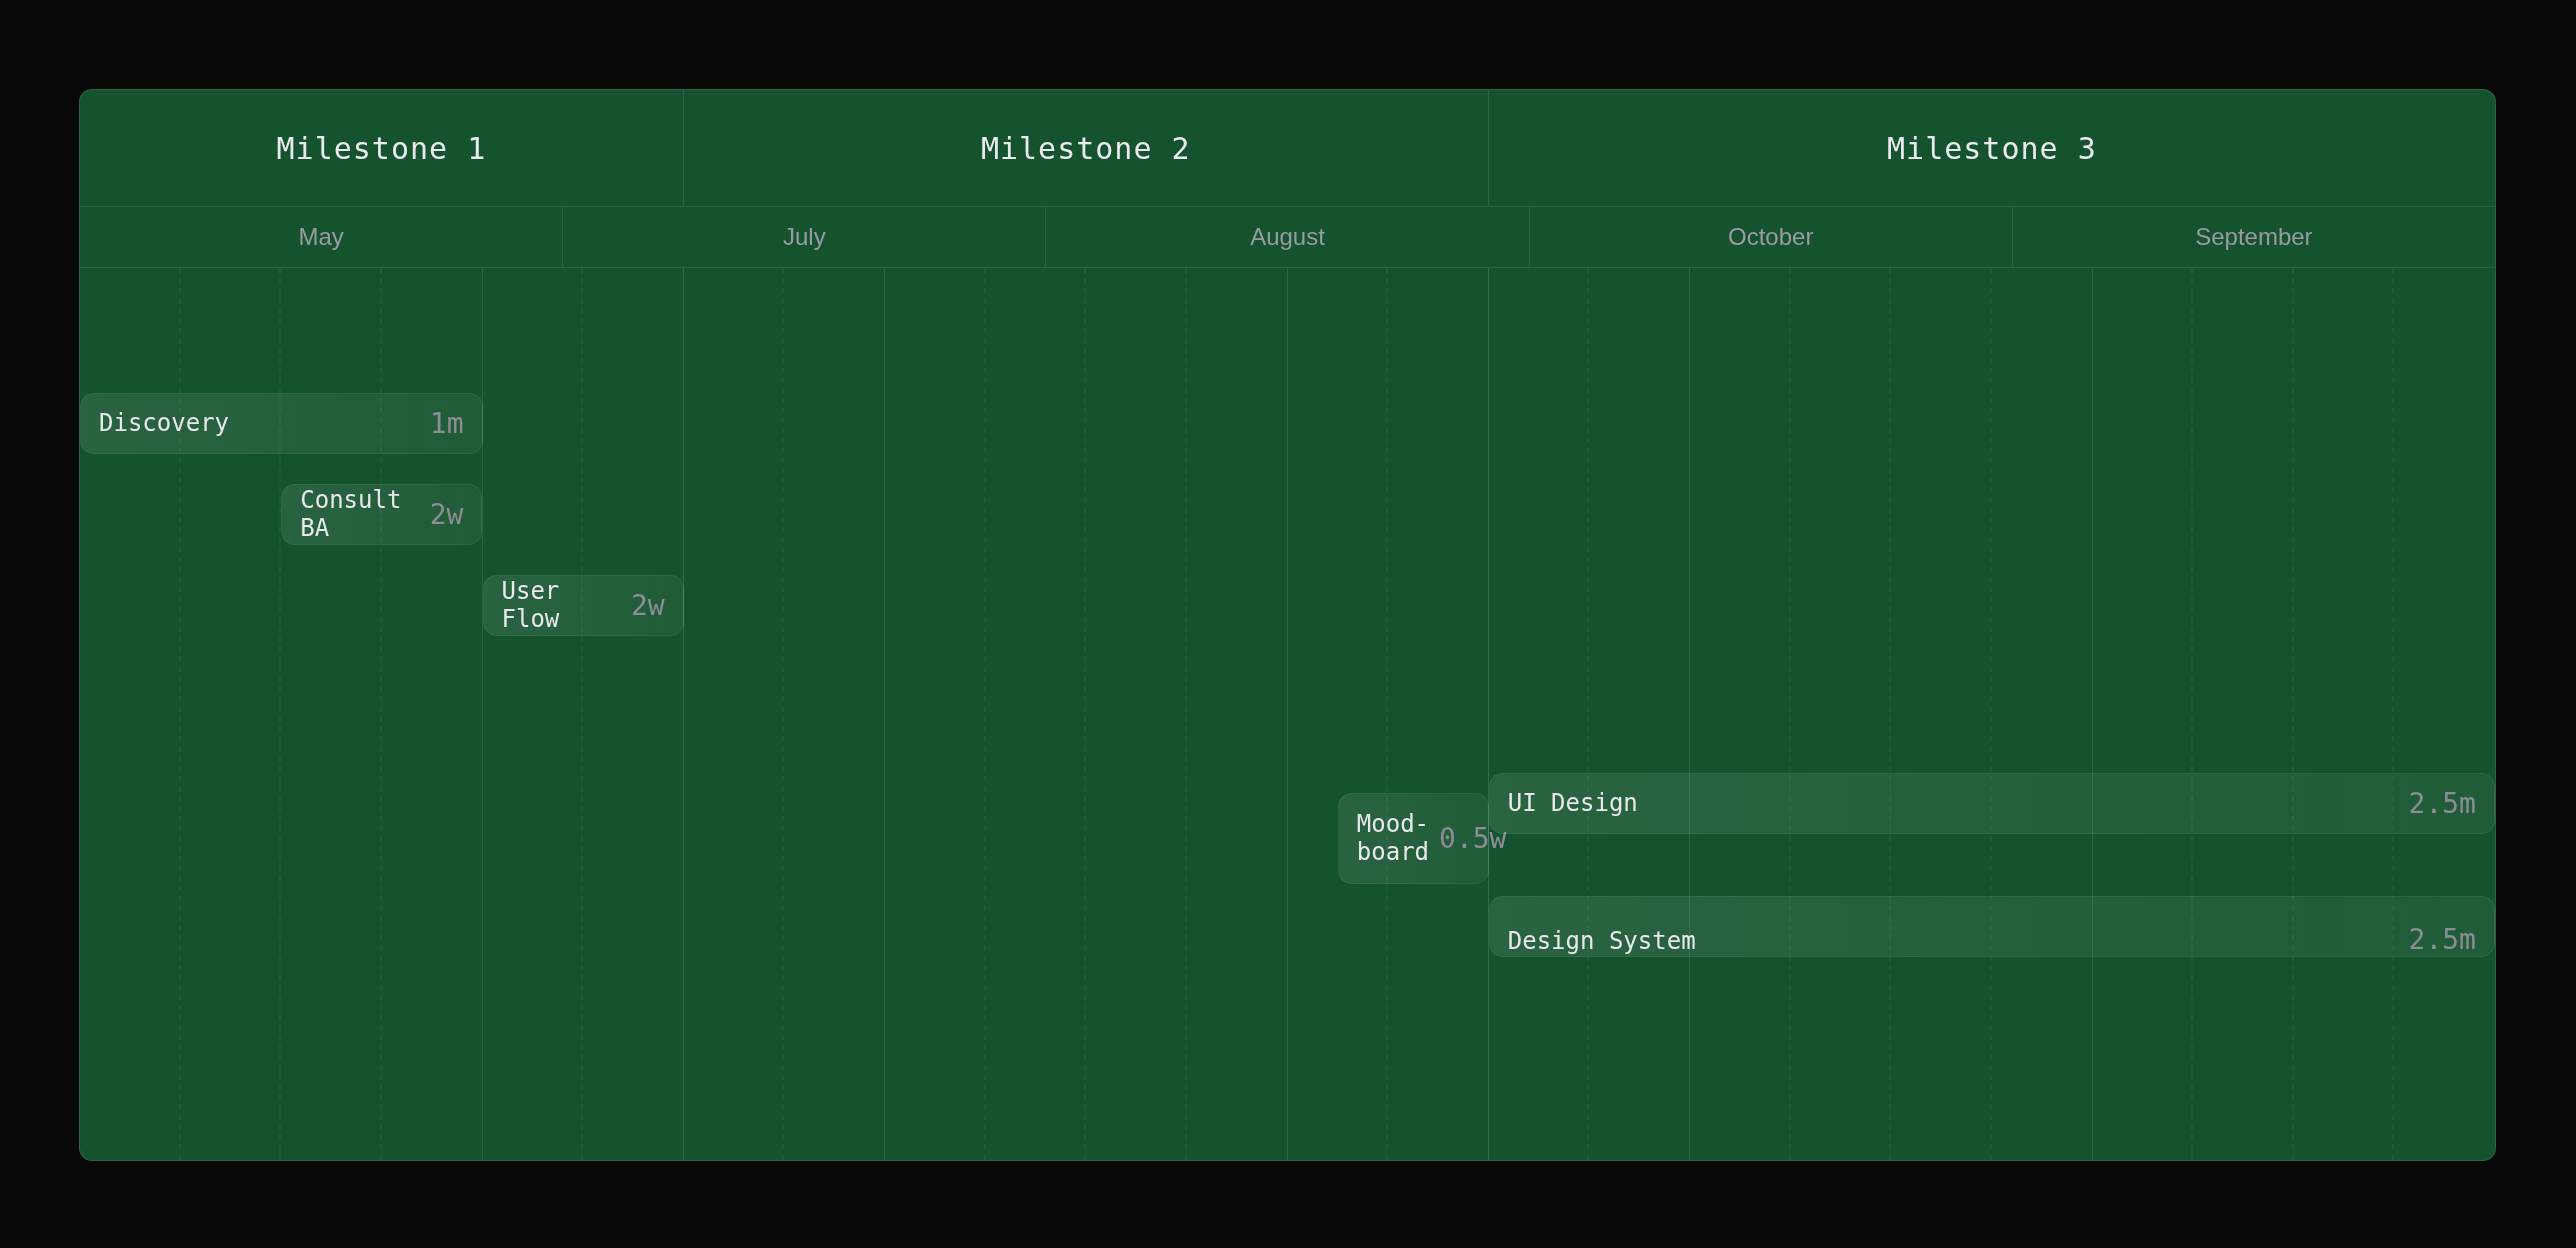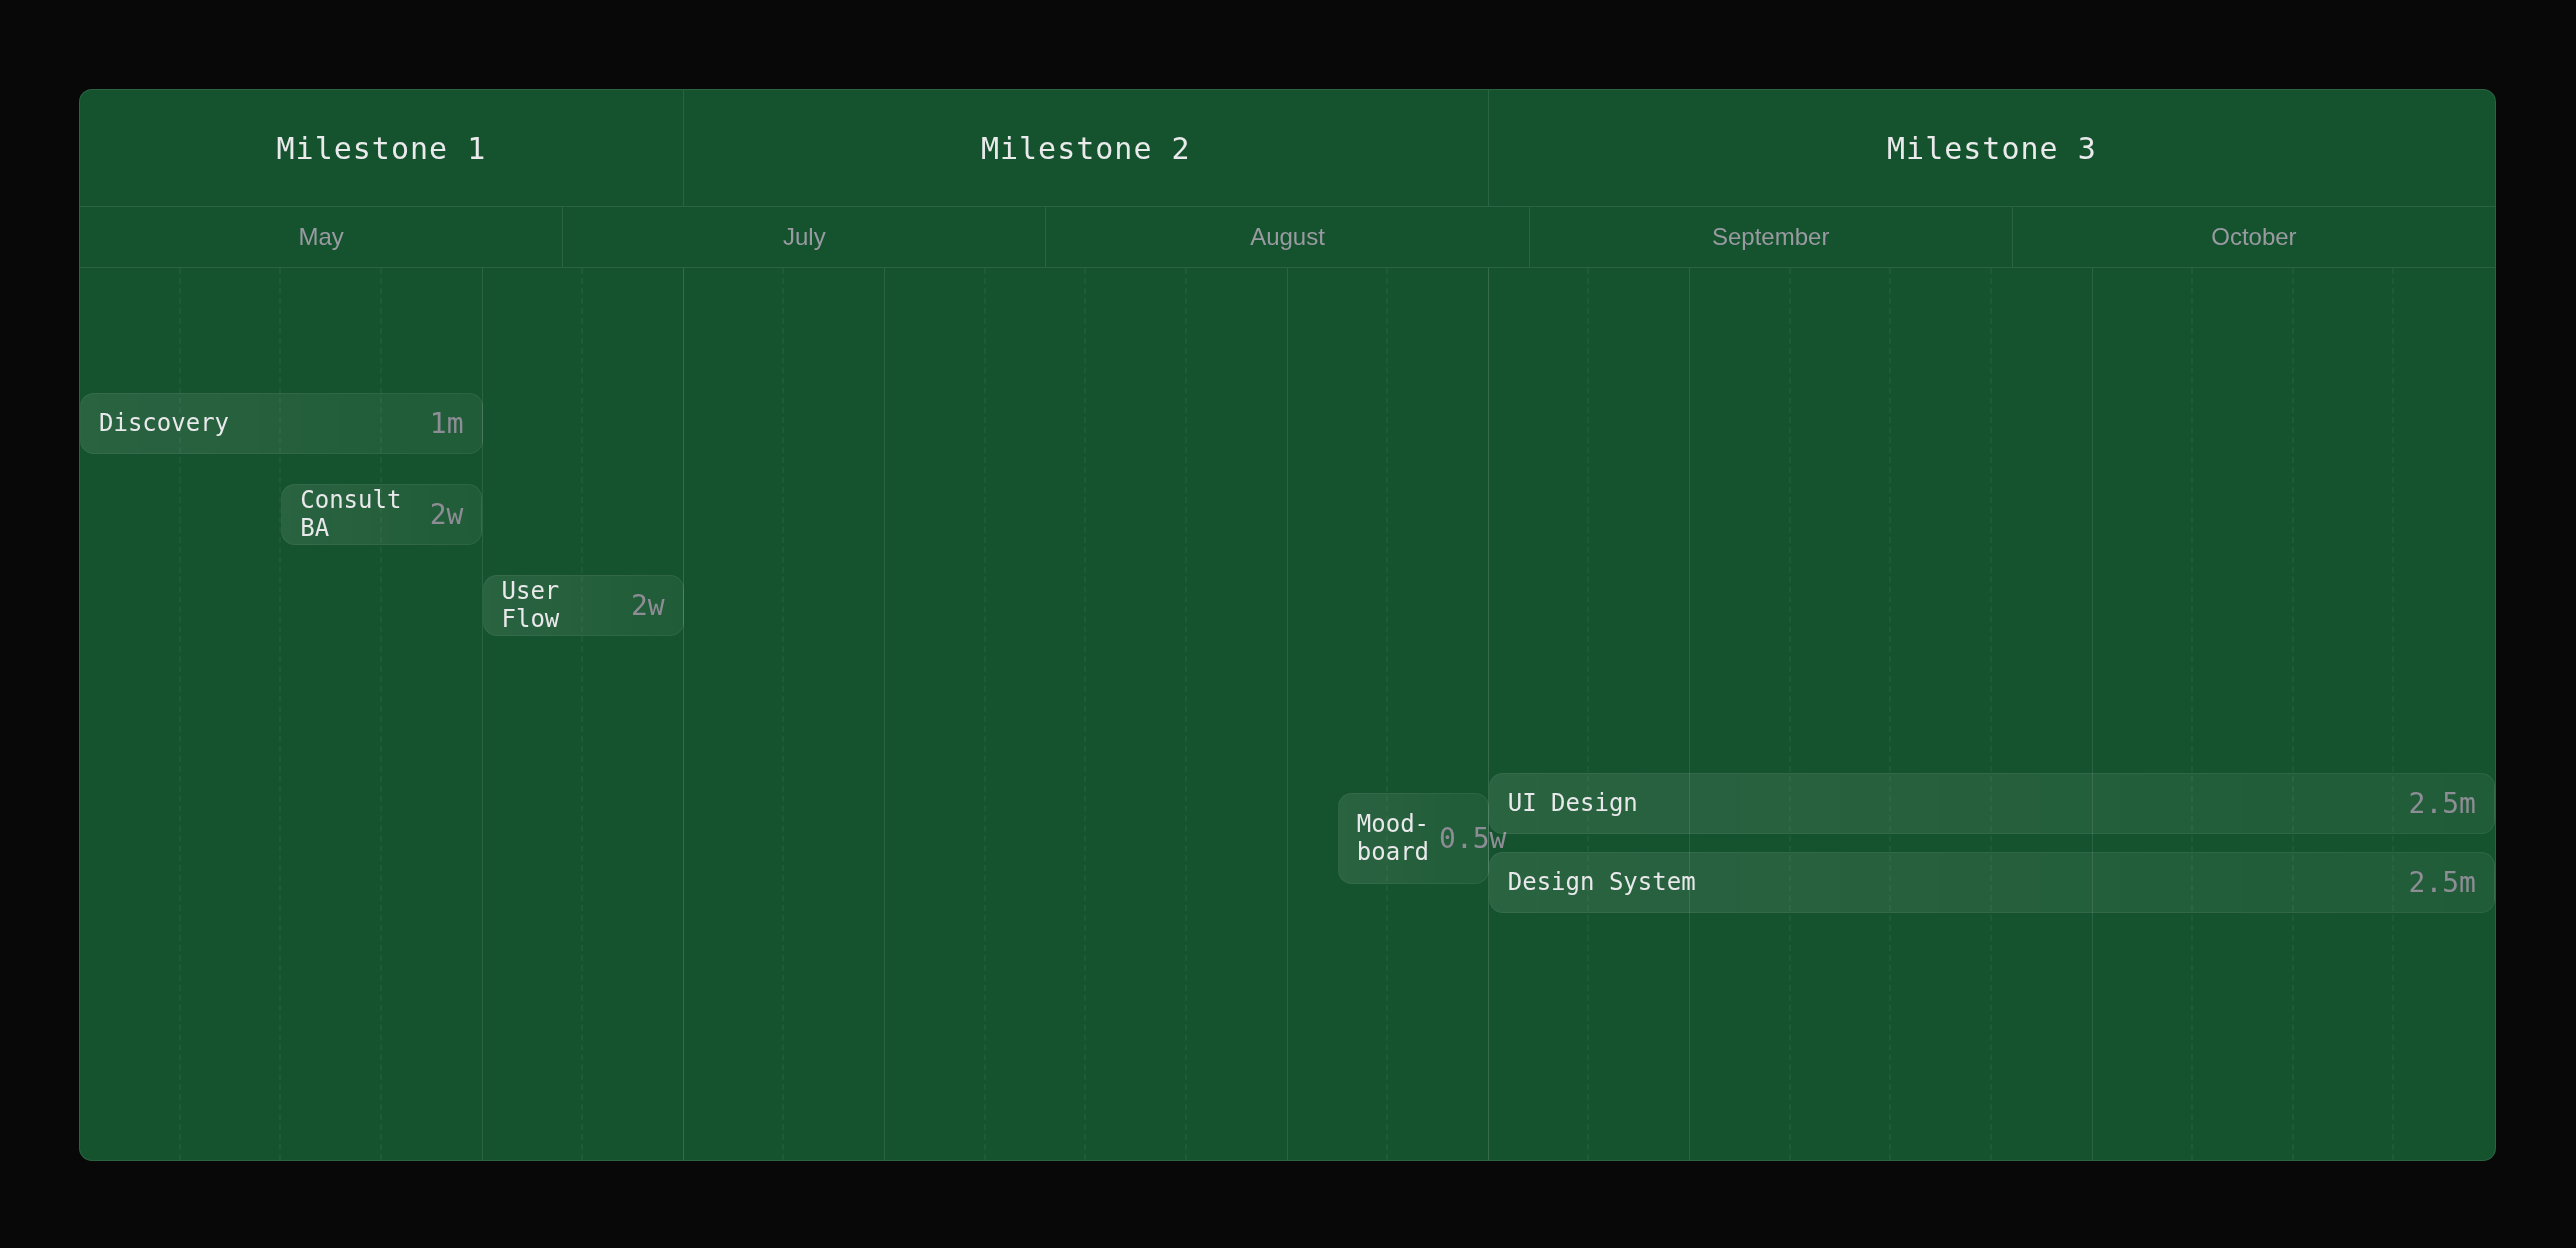--- a/index.html
+++ b/index.html
@@ -128,22 +128,22 @@
   <div class="milestone-row">
     <div class="milestone-cell" style="flex:0 0 25%">Milestone 1</div>
     <div class="milestone-cell" style="flex:0 0 33.333%">Milestone 2</div>
     <div class="milestone-cell" style="flex:1 1 auto">Milestone 3</div>
   </div>
 
   <div class="month-row">
     <div class="month-cell">May</div>
     <div class="month-cell">July</div>
     <div class="month-cell">August</div>
+    <div class="month-cell">October</div>
     <div class="month-cell">September</div>
-    <div class="month-cell">October</div>
   </div>
 
   <div class="body">
     <div class="grid" id="grid">
         <div></div>
         <div></div>
         <div></div>
         <div class="month-edge"></div>
         <div></div>
         <div class="milestone-edge"></div>
@@ -181,21 +181,21 @@
         </div>
         <div class="task multiline" style="left: 52.0833%; width: 6.25%; top: 525px;">
           <span class="label">Mood-
 board</span>
           <span class="dur">0.5w</span>
         </div>
         <div class="task" style="left: 58.3333%; width: 41.6667%; top: 505px;">
           <span class="label">UI Design</span>
           <span class="dur">2.5m</span>
         </div>
-        <div class="task" style="left: 58.3333%; width: 41.6667%; top: 584px;">
+        <div class="task" style="left: 58.3333%; width: 41.6667%; top: 628px; align-items: flex-end;">
           <span class="label">Design System</span>
           <span class="dur">2.5m</span>
         </div>
       </div>
   </div>
 
 </div>
 
 
 </body></html>

